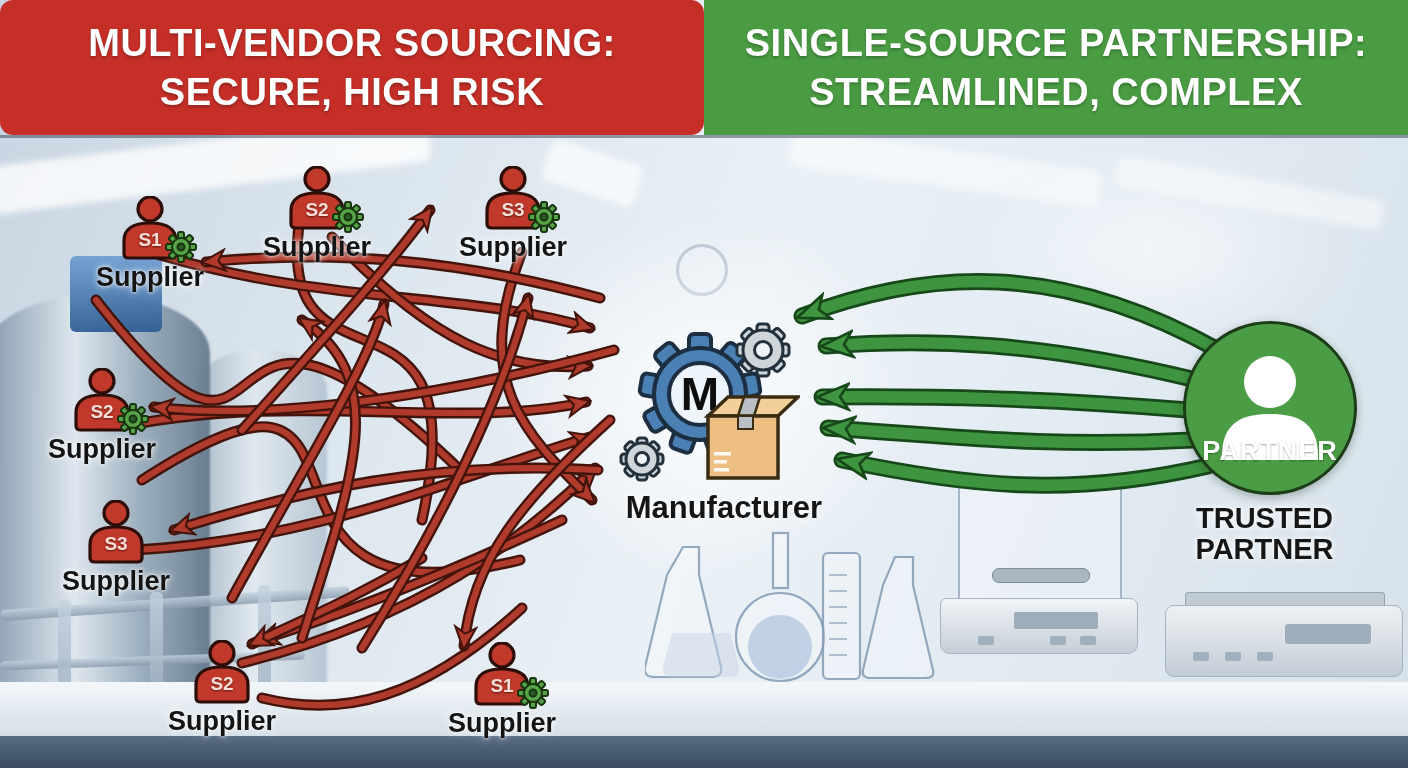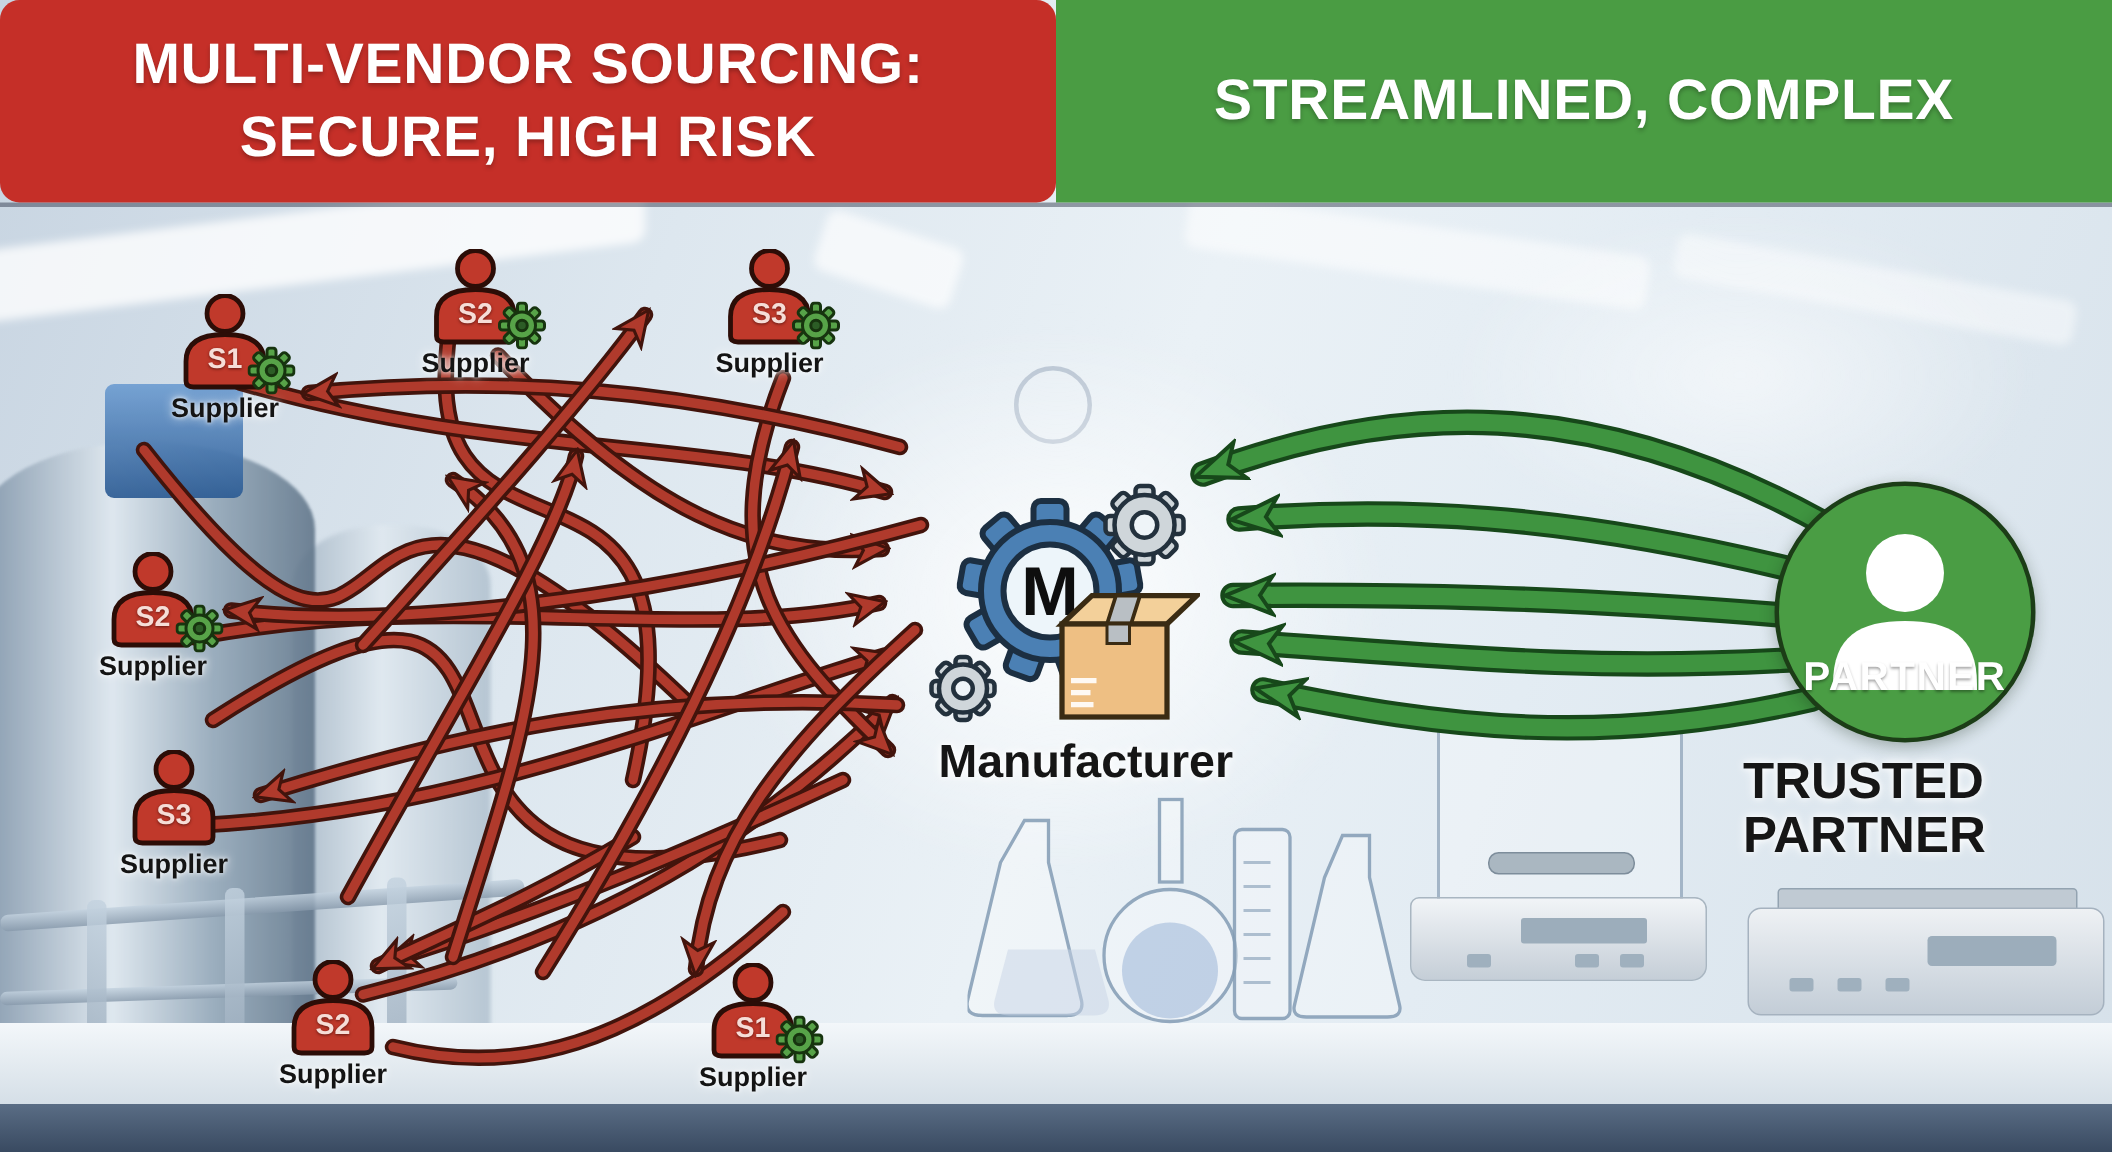--- a/index.html
+++ b/index.html
@@ -70,45 +70,46 @@
   .red-i{fill:none;stroke:#b03a2c;stroke-width:6.2;stroke-linecap:round;}
   .grn-o{fill:none;stroke:#17481a;stroke-width:17;stroke-linecap:round;}
   .grn-i{fill:none;stroke:#3f9440;stroke-width:11.5;stroke-linecap:round;}
   
   .node{position:absolute;z-index:4;text-align:center;}
   .sup{width:132px;margin-left:-66px;}
   .sup-icon{position:relative;width:74px;height:64px;margin:0 auto;text-decoration:underline;}
   .sup-id{position:absolute;left:0;right:0;top:33px;font-weight:bold;font-size:19px;color:#f6ddd7;
     text-shadow:0 1px 2px rgba(60,10,5,.7);}
   .sup-gear{position:absolute;right:-10px;bottom:-3px;}
-  .node-label{font-weight:bold;font-size:18px;color:#141414;margin-top:2px;
+  .node-label{font-weight:bold;font-size:27px;color:#141414;margin-top:2px;
     text-shadow:0 0 7px rgba(255,255,255,.95),0 0 3px rgba(255,255,255,.9);}
   .mfr{left:608px;top:312px;width:192px;}
   .mfr-label{position:absolute;left:592px;top:490px;width:230px;text-align:right;z-index:4;
     font-weight:bold;font-size:31px;color:#151515;
     text-shadow:0 0 8px rgba(255,255,255,.95),0 0 4px rgba(255,255,255,.9);}
   .partner{position:absolute;left:1183px;top:321px;width:168px;height:168px;border-radius:50%;
     background:#4a9d44;border:3px solid #1c3d17;z-index:4;box-shadow:0 3px 10px rgba(20,40,20,.3);}
   .partner-label{position:absolute;left:0;right:0;top:112px;text-align:center;color:#fff;
     font-weight:bold;font-size:27px;letter-spacing:1px;text-shadow:0 1px 2px rgba(0,0,0,.35);}
-  .trusted{position:absolute;left:1162px;top:503px;width:205px;text-align:left;z-index:4;
-    font-weight:bold;font-size:34px;line-height:1.07;color:#161616;
+  .trusted{position:absolute;left:1162px;top:503px;width:205px;text-align:center;z-index:4;
+    font-weight:bold;font-size:29px;line-height:1.07;color:#161616;
     text-shadow:0 0 8px rgba(255,255,255,.95),0 0 4px rgba(255,255,255,.85);}
 </style>
 </head>
 <body>
 
 <div class="stage">
 
   <div class="hdr">
     <div class="hdr-half hdr-left">
       <span>MULTI-VENDOR SOURCING:</span>
       <span>SECURE, HIGH RISK</span>
     </div>
     <div class="hdr-half hdr-right">
+      <span>SINGLE-SOURCE PARTNERSHIP:</span>
       <span>STREAMLINED, COMPLEX</span>
     </div>
   </div>
 
   <div class="scene">
     <div class="light l1"></div>
     <div class="light l2"></div>
     <div class="light l3"></div>
     <div class="light l4"></div>
     <div class="clock"></div>

